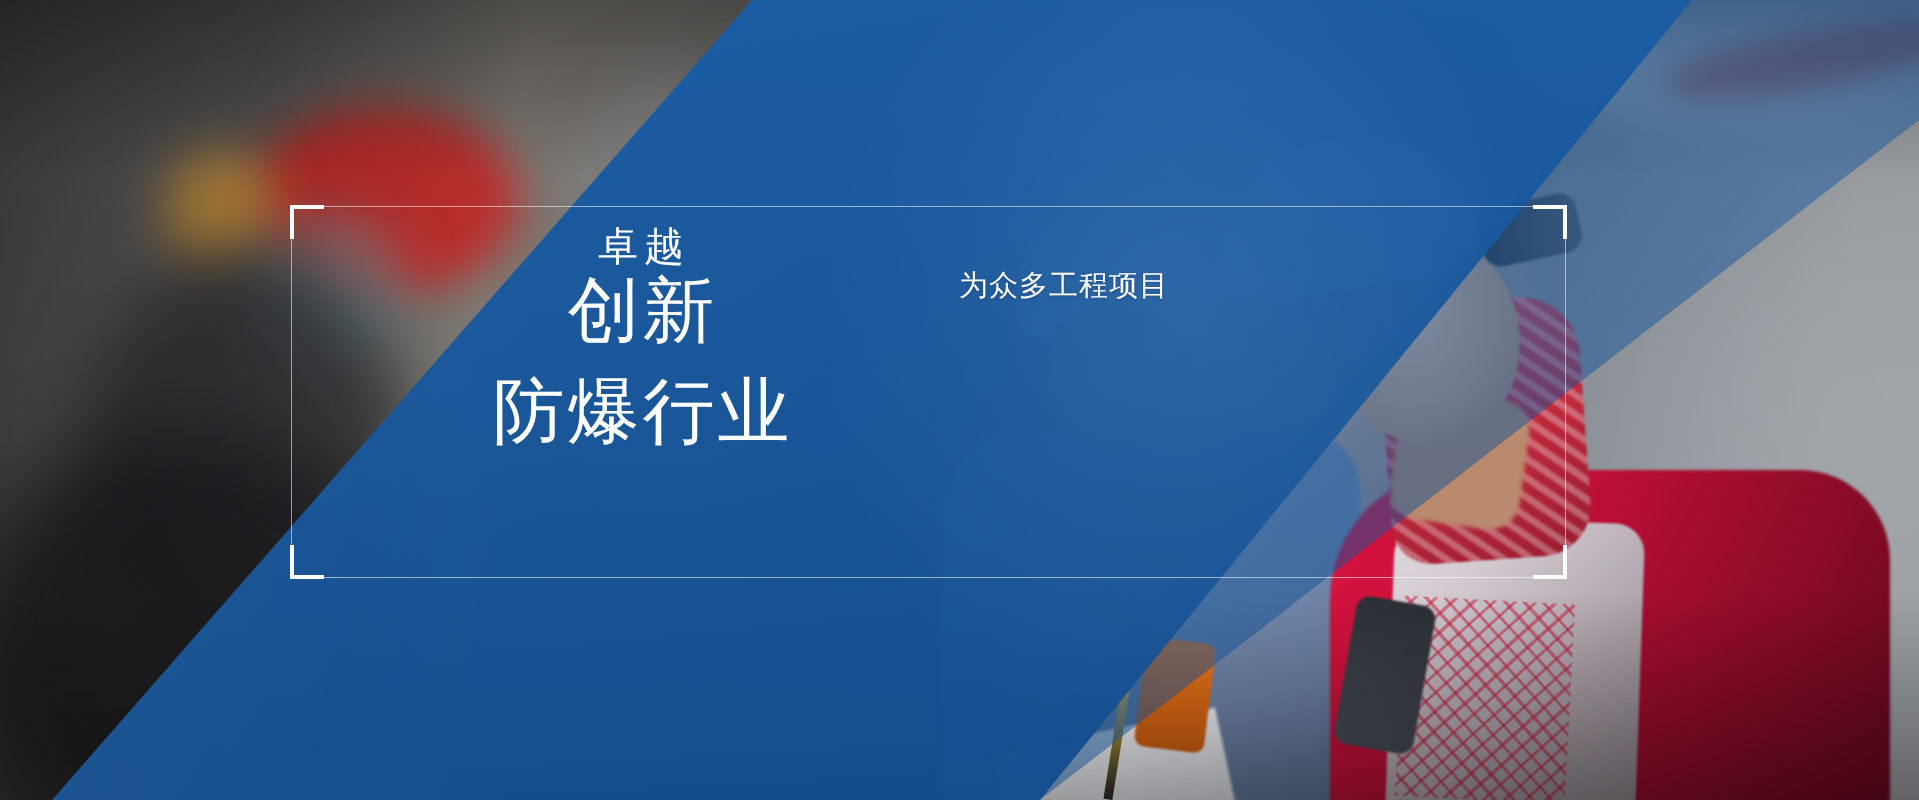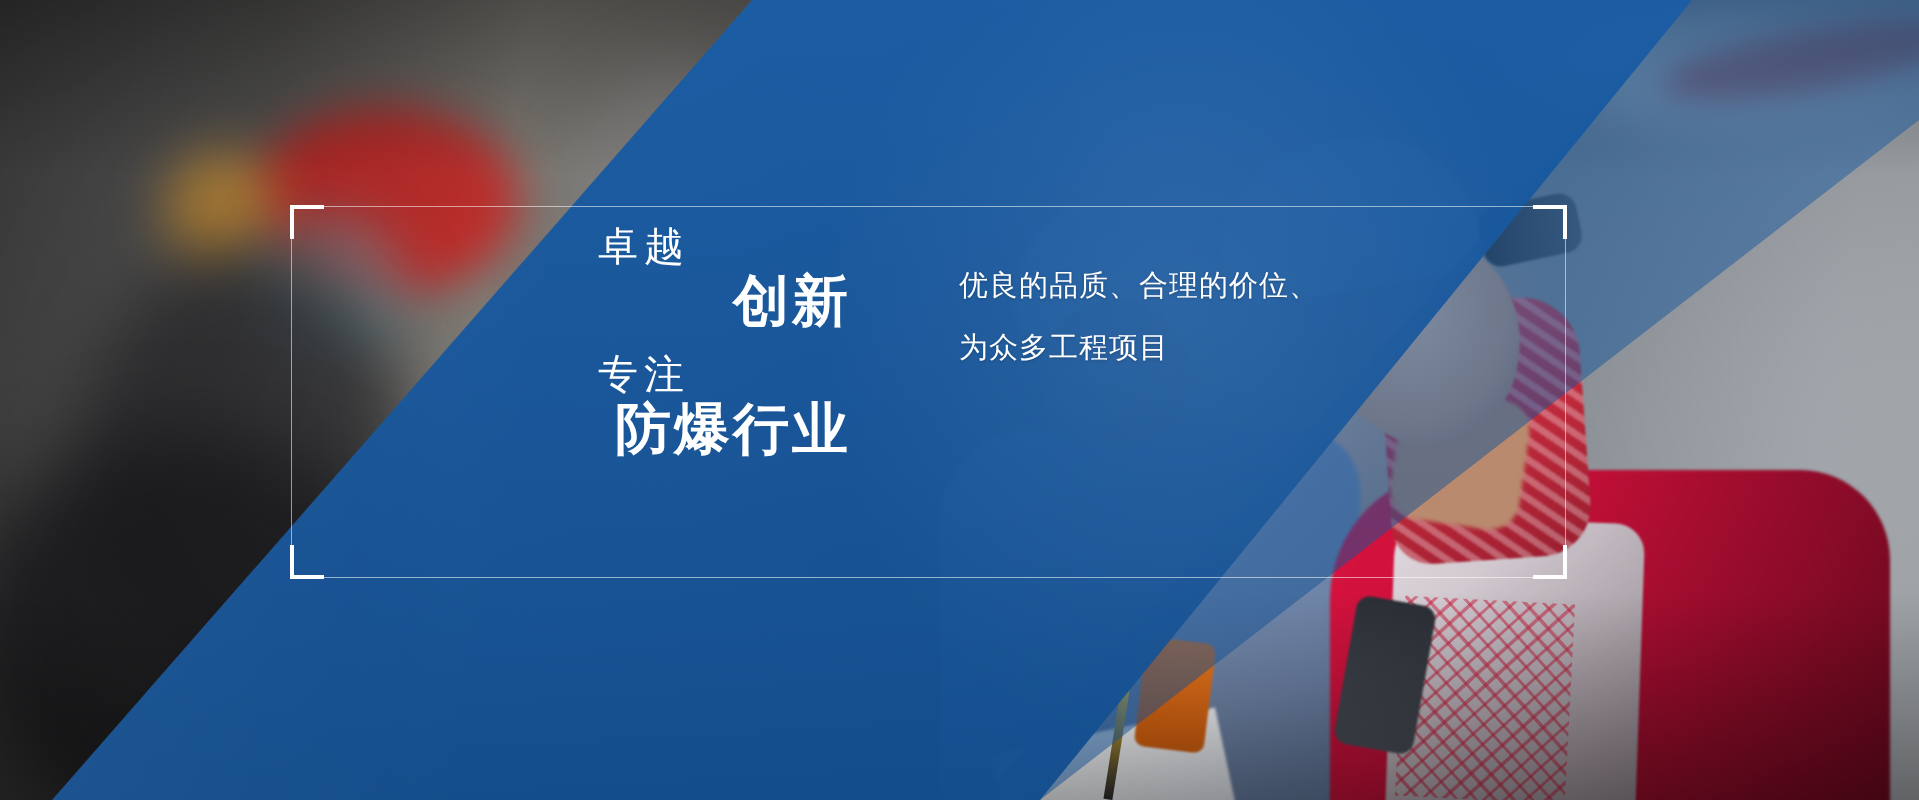--- a/index.html
+++ b/index.html
@@ -196,27 +196,26 @@
     color:#ffffff;
   }
   .hl-small{
     font-size:40px;
     line-height:1.12;
     font-weight:400;
     letter-spacing:6px;
     text-indent:6px;
   }
   .hl-big{
-    font-size:56px;
+    font-size:72px;
     line-height:1.16;
-    font-weight:700;
+    font-weight:400;
     letter-spacing:3px;
     text-indent:3px;
     margin-bottom:18px;
-    text-align:right;
   }
   .hl-big.last{margin-bottom:12px;}
 
   .desc{
     position:absolute;
     left:668px;top:48px;
     color:#ffffff;
     font-size:29px;
     line-height:62px;
     letter-spacing:1px;
@@ -285,23 +284,21 @@
       <i class="h"></i>
         <i class="v"></i>
     </span>
   </div>
 
   <div class="content">
 
     <div class="headline">
       <div class="hl-small">卓越</div>
       <div class="hl-big">创新</div>
-      <div class="hl-small">专注</div>
       <div class="hl-big last">防爆行业</div>
     </div>
 
     <div class="desc">
-      <div>优良的品质、合理的价位、</div>
       <div>为众多工程项目</div>
     </div>
 
   </div>
 </div>
 
 </body></html>

